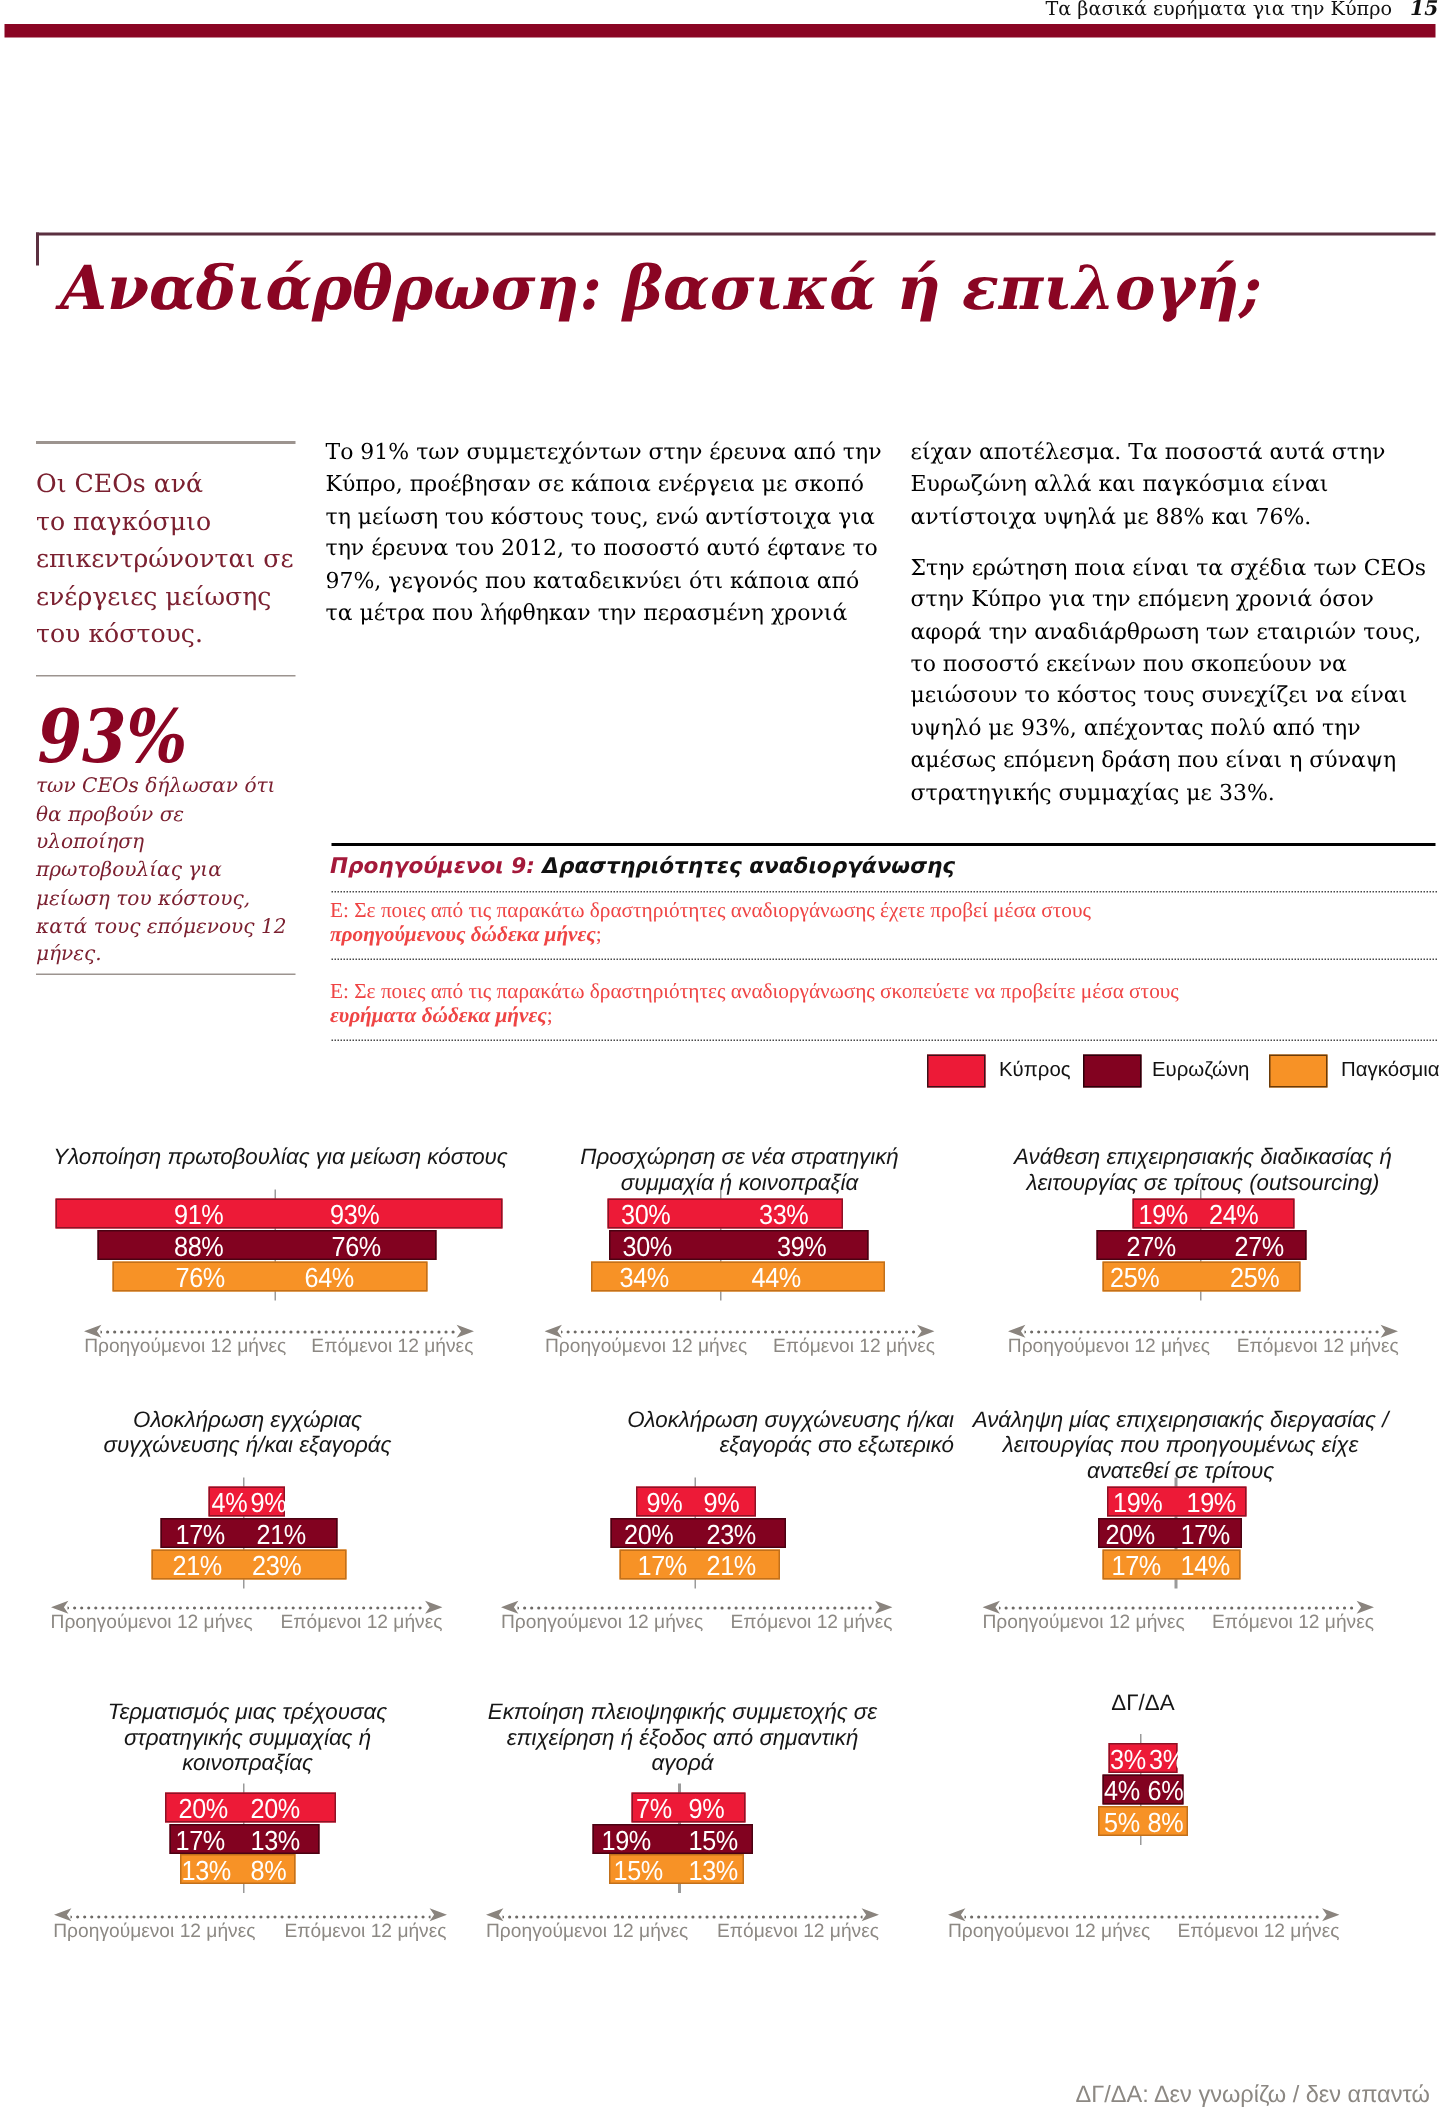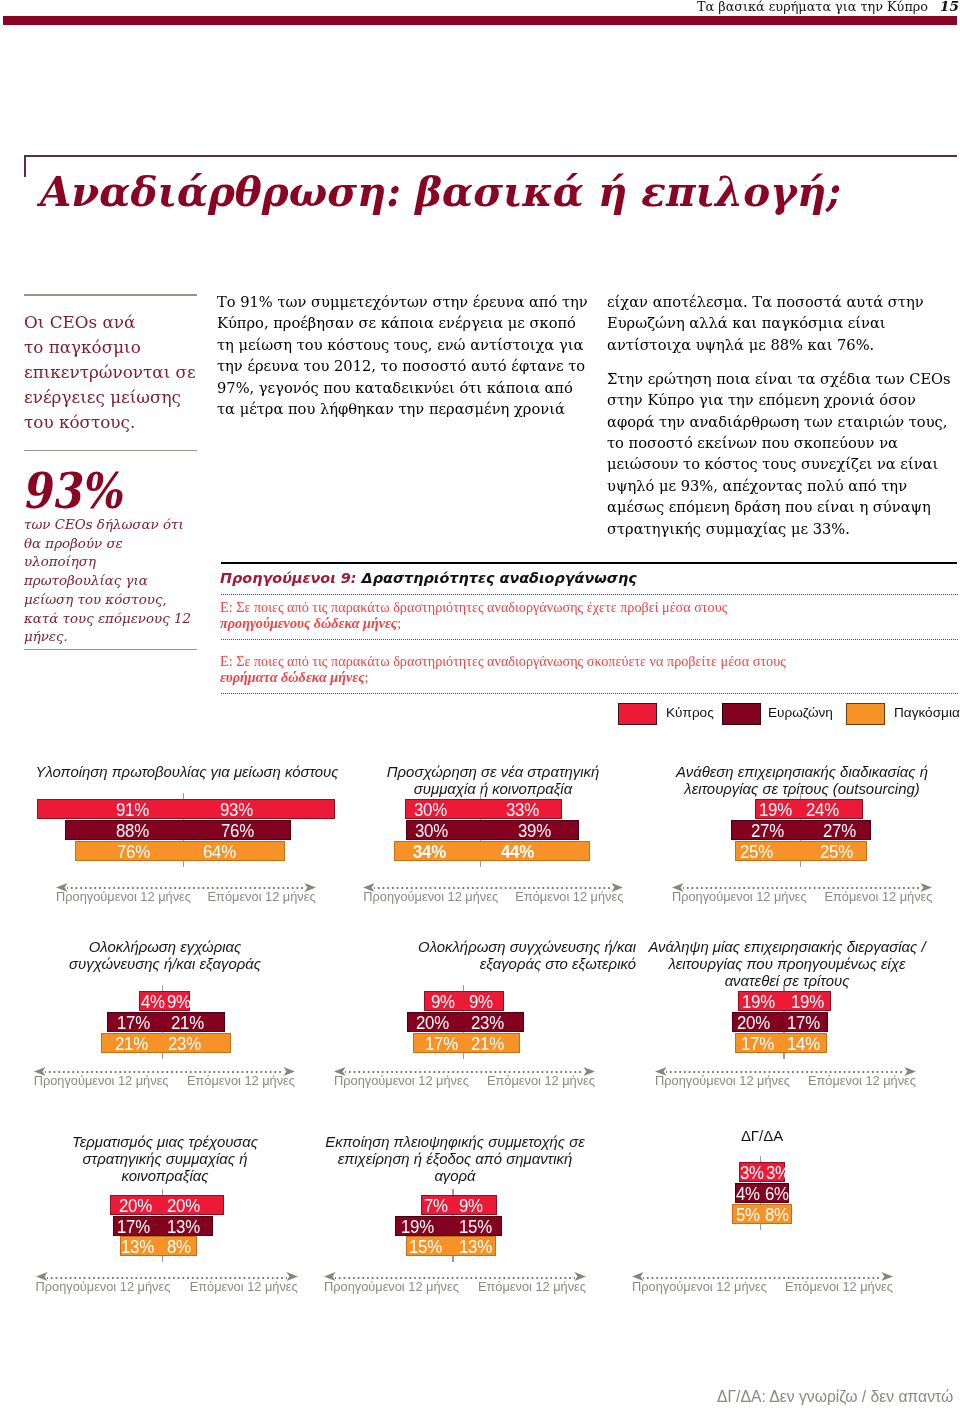--- a/index.html
+++ b/index.html
@@ -177,21 +177,21 @@
         <div class="pnl-title" style="left: 323px; width: 340px; top: 4px;">Προσχώρηση σε νέα στρατηγική<br>συμμαχία ή κοινοπραξία</div>
         <div class="axis-line" style="left: 480.05px; top: 33px; height: 73.6px;"></div>
         <div class="bar" style="left: 405.3px; top: 39px; width: 156.4px; height: 20px; background: rgb(237, 26, 55); border: 0.8px solid rgb(142, 18, 38); box-sizing: border-box;">
           <span class="lbl" style="left: 7.5px;">30%</span>
           <span class="lbl" style="left: 99.6px;">33%</span>
         </div>
         <div class="bar" style="left: 405.7px; top: 59.8px; width: 172.9px; height: 20px; background: rgb(130, 2, 32); border: 0.8px solid rgb(74, 2, 18); box-sizing: border-box;">
           <span class="lbl" style="left: 8.2px;">30%</span>
           <span class="lbl" style="left: 111.8px;">39%</span>
         </div>
-        <div class="bar" style="left: 394.4px; top: 80.6px; width: 195.4px; height: 20px; background: rgb(247, 146, 38); border: 0.8px solid rgb(194, 112, 26); box-sizing: border-box; font-weight: bold;">
+        <div class="bar" style="left: 394.4px; top: 80.6px; width: 195.4px; height: 20px; background: rgb(247, 146, 38); border: 0.8px solid rgb(194, 112, 26); box-sizing: border-box;">
           <span class="lbl" style="left: 17.5px;">34%</span>
           <span class="lbl" style="left: 106.1px;">44%</span>
         </div>
         <div class="arrow" style="left: 363.3px; width: 260.1px; top: 120.5px;">
           <span class="arrowhead" style="left: 0px;"><svg viewBox="0 0 13 13" width="13" height="13">
               <path fill="#8A847E" d="M0 6.5 L11.6 2.1 L8.6 6.5 L11.6 10.9 Z"></path>
             </svg></span>
           <span class="dline"><svg width="238.09999999999997" height="4" viewBox="0 0 238.09999999999997 4">
               <path d="M0 2 H238.09999999999997" stroke="#6E6A66" stroke-width="2" stroke-linecap="round" stroke-dasharray="0.1 4.6"></path>
             </svg></span>

